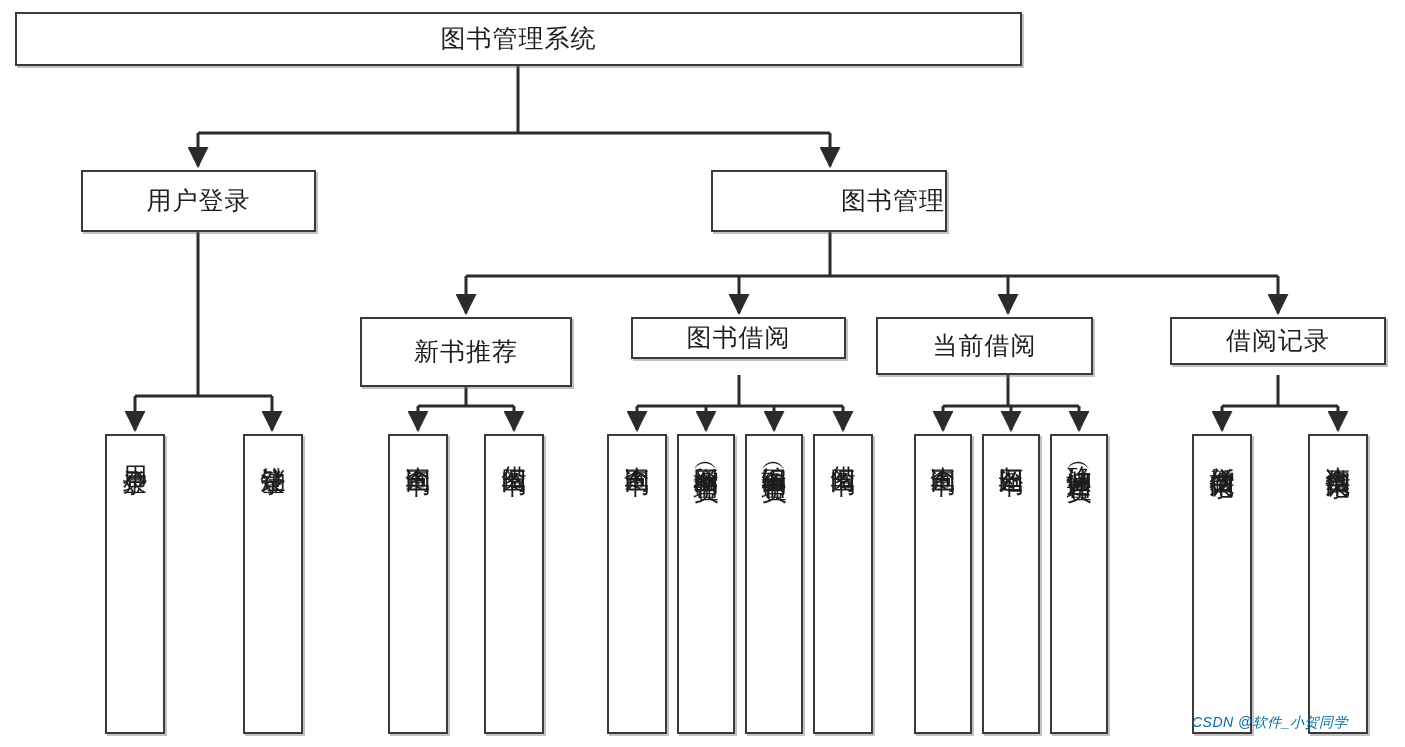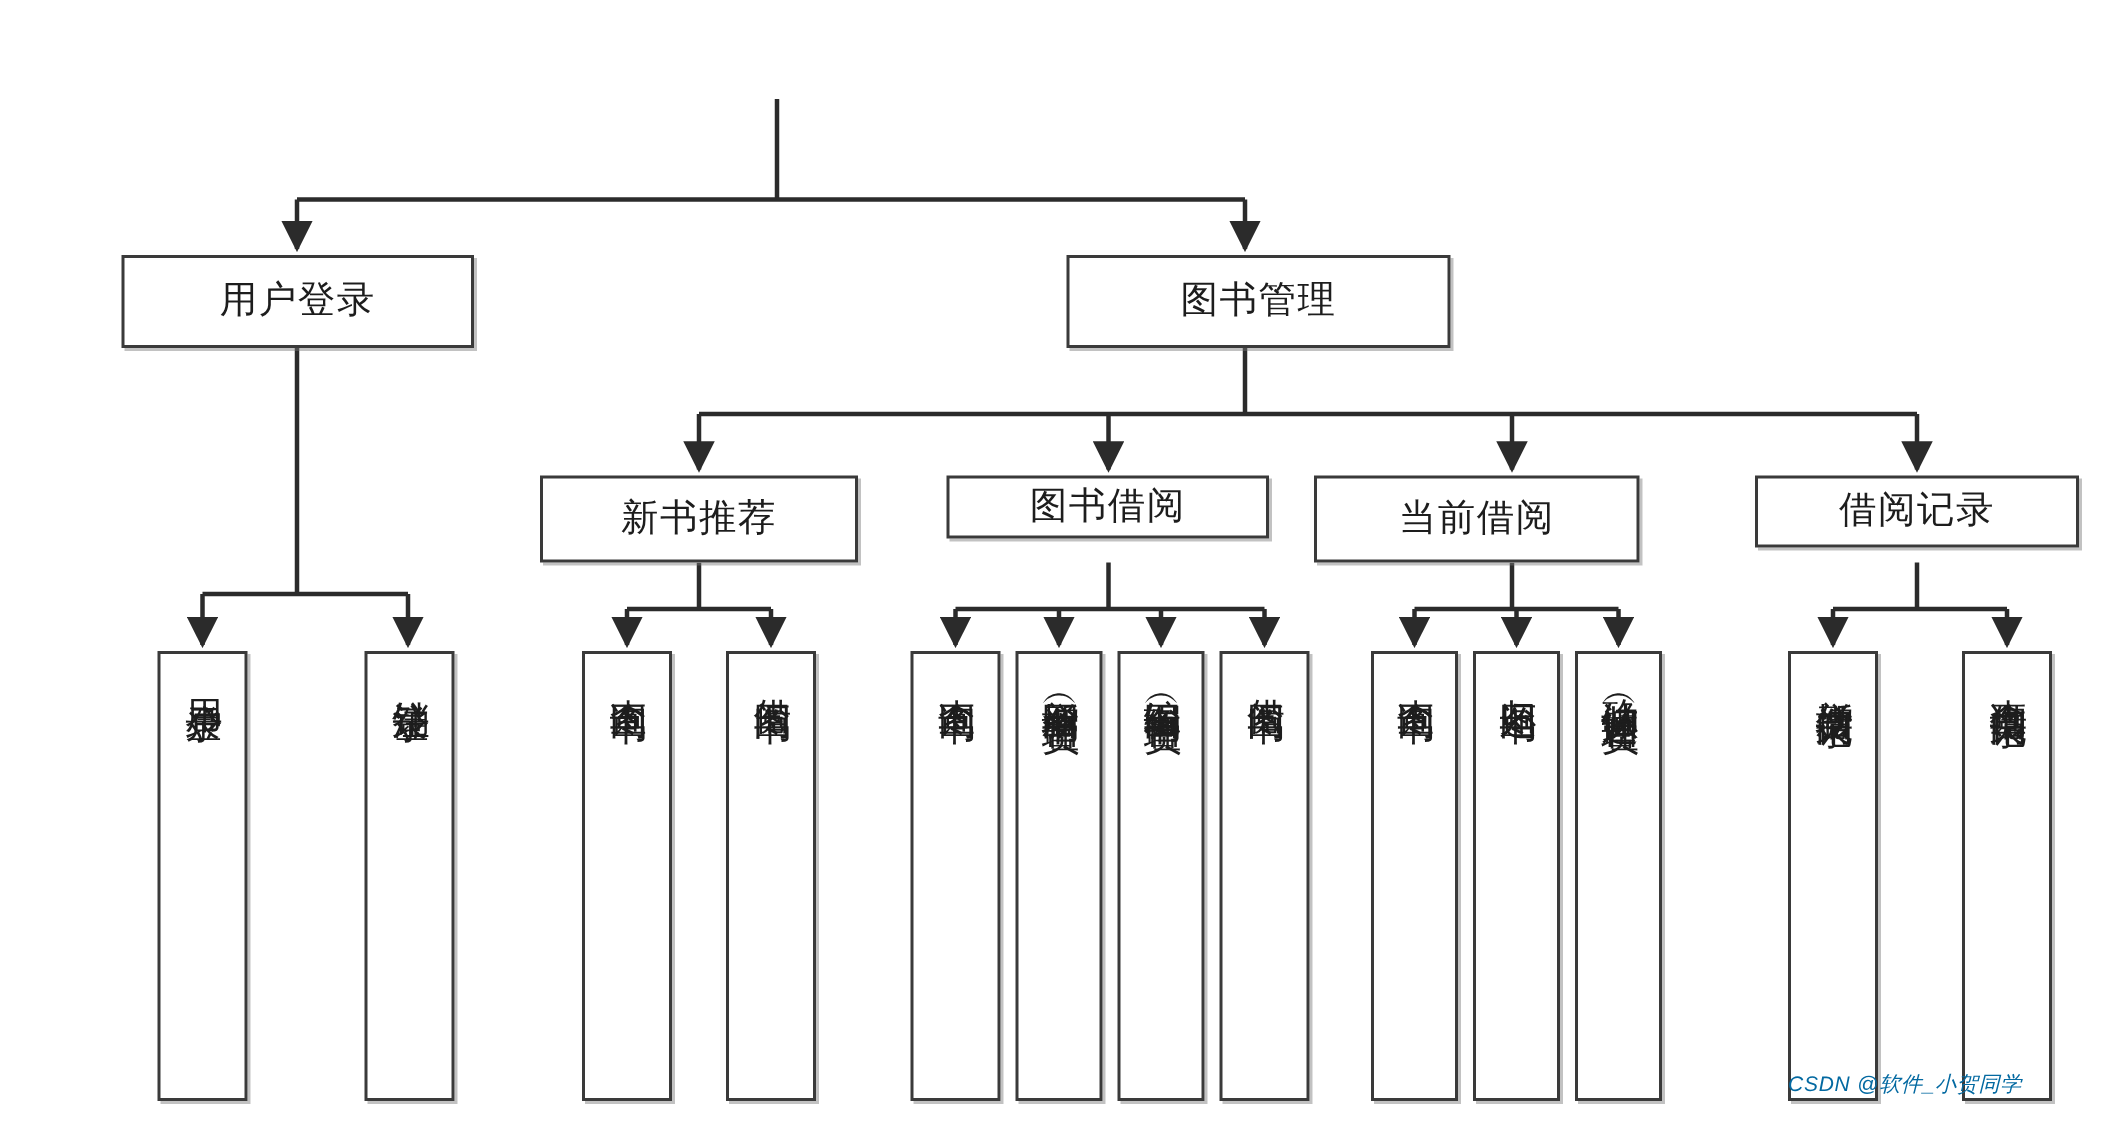--- a/index.html
+++ b/index.html
@@ -122,30 +122,33 @@
       <path d="M 1011 406 L 1011 430" marker-end="url(#arrow)"></path>
       <path d="M 1079 406 L 1079 430" marker-end="url(#arrow)"></path>
 
       <path d="M 1278 375 L 1278 406"></path>
       <path d="M 1222 406 L 1338 406"></path>
       <path d="M 1222 406 L 1222 430" marker-end="url(#arrow)"></path>
       <path d="M 1338 406 L 1338 430" marker-end="url(#arrow)"></path>
     </g>
   </svg>
 
+  <div class="node horizontal" style="left:15px; top:12px; width:1007px; height:54px;">
+    <span class="hlabel">图书管理系统</span>
+  </div>
 
   <div class="node horizontal" style="left:81px; top:170px; width:235px; height:62px;">
     <span class="hlabel">用户登录</span>
   </div>
 
-  <div class="node horizontal" style="left:711px; top:170px; width:256px; height:62px;">
+  <div class="node horizontal" style="left:711px; top:170px; width:236px; height:62px;justify-content:flex-end;">
     <span class="hlabel">图书管理</span>
   </div>
 
-  <div class="node horizontal" style="left:360px; top:317px; width:212px; height:58px;">
+  <div class="node horizontal" style="left:360px; top:317px; width:212px; height:70px;">
     <span class="hlabel">新书推荐</span>
   </div>
 
   <div class="node horizontal" style="left:631px; top:317px; width:215px; height:42px;">
     <span class="hlabel">图书借阅</span>
   </div>
 
   <div class="node horizontal" style="left:876px; top:317px; width:217px; height:58px;">
     <span class="hlabel">当前借阅</span>
   </div>

